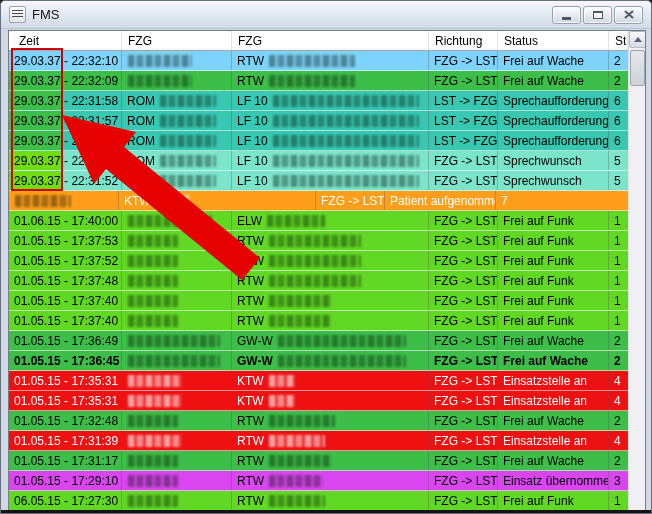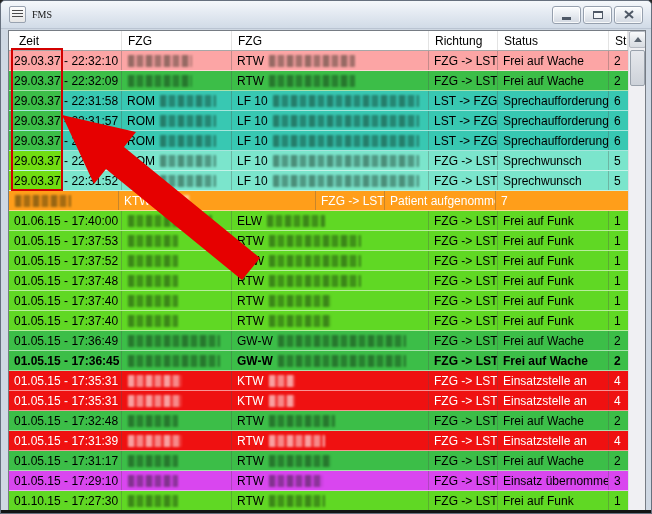--- a/index.html
+++ b/index.html
@@ -6,21 +6,21 @@
   .window{position:relative;width:652px;height:514px;box-sizing:border-box;
     background:#CFD8E3;border:1px solid #66707E;border-radius:5px 5px 0 0;overflow:hidden;
     font-family:"Liberation Sans",sans-serif;}
   .titlebar{height:27px;background:linear-gradient(#F5F8FB,#E4EAF2 45%,#D1DBE7);
     display:flex;align-items:center;padding:0 8px;border-radius:4px 4px 0 0;
     border-bottom:1px solid #BAC4D2;}
   .win-icon{width:15px;height:15px;margin-right:6px;flex:none;position:relative;
     background:linear-gradient(#FDFDFD,#E6E6E6);border:1px solid #98A2B0;border-radius:2px;}
   .win-icon::before{content:"";position:absolute;left:2px;right:2px;top:3px;height:9px;
     background:repeating-linear-gradient(#4A4A4A 0 1px,transparent 1px 3px);}
-  .title-text{font-size:10px;color:#151515;font-family:Liberation Serif, serif;}
+  .title-text{font-size:13px;color:#151515;}
   .win-buttons{margin-left:auto;display:flex;gap:2px;}
   .win-btn{width:29px;height:18px;box-sizing:border-box;border:1px solid #96A0AE;border-radius:3px;
     background:linear-gradient(#FCFDFE,#E9EDF2 45%,#D2D8E1);display:flex;align-items:center;
     justify-content:center;box-shadow:inset 0 0 0 1px rgba(255,255,255,.8);padding:0;cursor:default;}
   .g-min{width:9px;height:3px;background:#4E5866;margin-top:7px;}
   .g-max{width:10px;height:8px;box-sizing:border-box;border:1px solid #4E5866;border-top-width:2px;
     background:rgba(255,255,255,.5);}
 
   .listview{position:absolute;left:7px;top:29px;width:638px;height:486px;box-sizing:border-box;
     background:#F1F1F4;border:1px solid #767C84;overflow:hidden;}
@@ -81,21 +81,21 @@
   <div class="listview">
     <div class="lv-header" id="lv-header">
         <div class="hcell" style="width: 113px;">Zeit</div>
         <div class="hcell" style="width: 110px;">FZG</div>
         <div class="hcell" style="width: 197px;">FZG</div>
         <div class="hcell" style="width: 69px;">Richtung</div>
         <div class="hcell" style="width: 111px;">Status</div>
         <div class="hcell" style="width: 19px;">St</div>
       </div>
     <div id="lv-body">
-        <div class="row" style="background: #fca5a5; color: rgb(0, 0, 0);">
+        <div class="row" style="background: #7dd3fc; color: rgb(0, 0, 0);">
           <div class="cell" style="width: 113px;">
             <div class="ztext" style="display: inline;">29.03.37 - 22:32:10</div>
           </div>
           <div class="cell" style="width: 110px;">
             <div class="blurblock dark" style="width: 64px; margin-left: 1px;"></div>
           </div>
           <div class="cell" style="width: 197px;">
             <div class="" style="display: inline;">RTW</div>
             <div class="blurblock dark" style="width: 86px;"></div>
           </div>
@@ -420,21 +420,21 @@
           <div class="cell" style="width: 197px;">
             <div class="" style="display: inline;">RTW</div>
             <div class="blurblock dark" style="width: 54px;"></div>
           </div>
           <div class="cell" style="width: 69px;">FZG -&gt; LST</div>
           <div class="cell" style="width: 111px;">Einsatz übernommen</div>
           <div class="cell" style="width: 19px; border-right: none;">3</div>
         </div>
         <div class="row" style="background: rgb(96, 216, 36); color: rgb(0, 0, 0);">
           <div class="cell" style="width: 113px;">
-            <div class="ztext" style="display: inline;">01.10.15 - 17:27:30</div>
+            <div class="ztext" style="display: inline;">06.05.15 - 17:27:30</div>
           </div>
           <div class="cell" style="width: 110px;">
             <div class="blurblock dark" style="width: 50px; margin-left: 1px;"></div>
           </div>
           <div class="cell" style="width: 197px;">
             <div class="" style="display: inline;">RTW</div>
             <div class="blurblock dark" style="width: 56px;"></div>
           </div>
           <div class="cell" style="width: 69px;">FZG -&gt; LST</div>
           <div class="cell" style="width: 111px;">Frei auf Funk</div>

